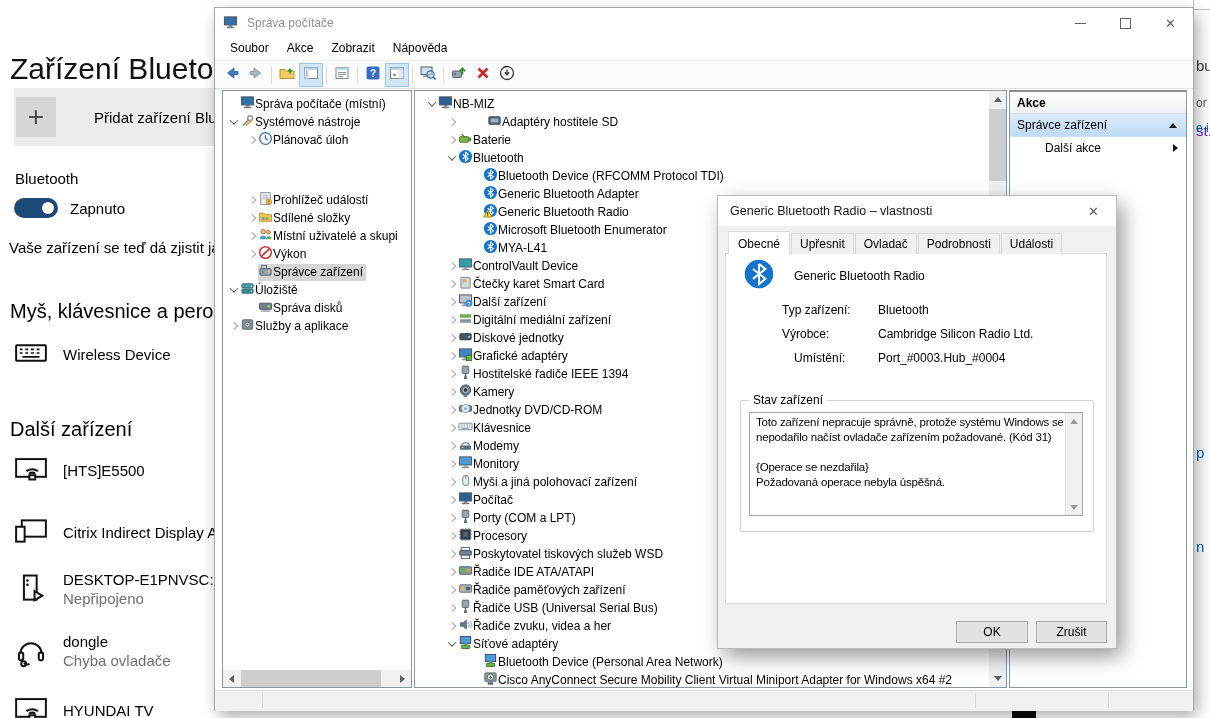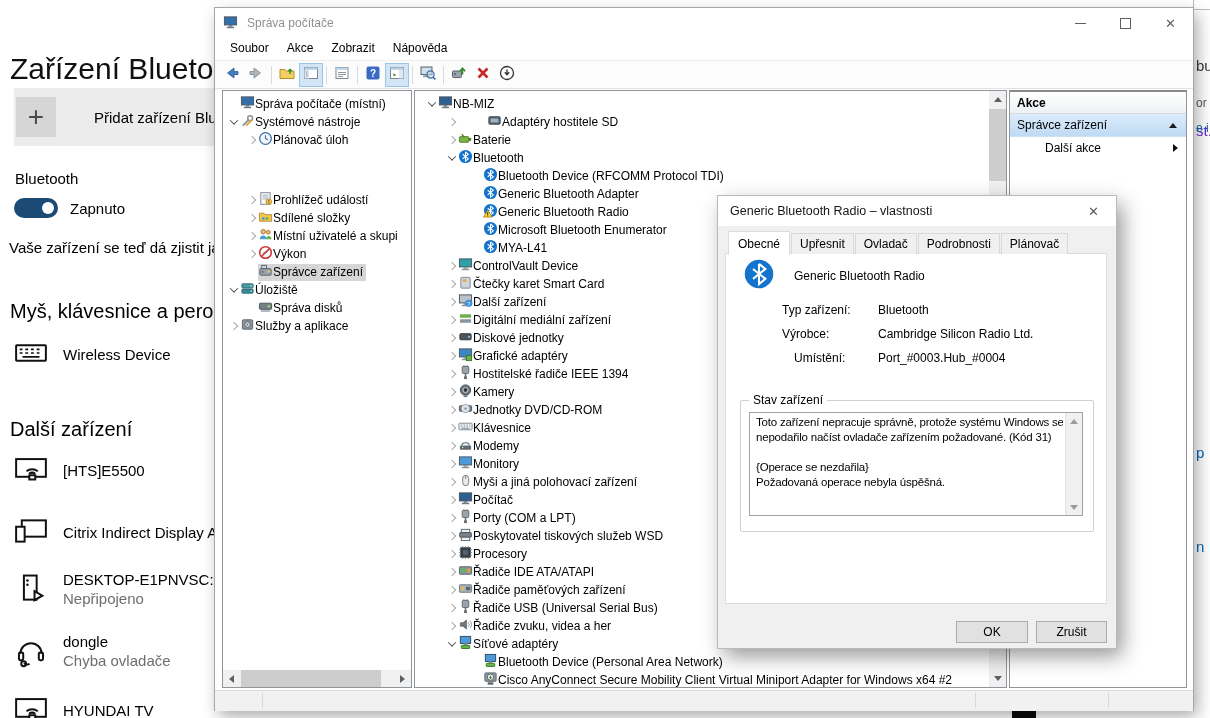--- a/index.html
+++ b/index.html
@@ -767,38 +767,38 @@
               </svg></span>
             <span>Porty (COM a LPT)</span>
           </span>
         </div>
         <div class="trow" style="padding-left: 30px;">
           <span class="chev">
             <i></i>
           </span>
           <span class="hl">
             <span><svg width="15" height="15" viewBox="0 0 16 16">
+                <rect x="3" y="3" width="10" height="10" fill="#39444e" stroke="#1f262c"></rect>
+                <path d="M1 5h2M1 8h2M1 11h2M13 5h2M13 8h2M13 11h2M5 1v2M8 1v2M11 1v2M5 13v2M8 13v2M11 13v2" stroke="#7c8892" stroke-width="0.9"></path>
+                <rect x="5.5" y="5.5" width="5" height="5" fill="#56636e"></rect>
+              </svg></span>
+            <span>Procesory</span>
+          </span>
+        </div>
+        <div class="trow" style="padding-left: 30px;">
+          <span class="chev">
+            <i></i>
+          </span>
+          <span class="hl">
+            <span><svg width="15" height="15" viewBox="0 0 16 16">
                 <rect x="3.5" y="2.5" width="9" height="3.4" fill="#eef1f3" stroke="#5d666e"></rect>
                 <rect x="1.8" y="5.9" width="12.4" height="5" rx="0.8" fill="#77828b" stroke="#4a545d"></rect>
                 <rect x="3.5" y="10.9" width="9" height="3.6" fill="#eef1f3" stroke="#5d666e"></rect>
               </svg></span>
             <span>Poskytovatel tiskových služeb WSD</span>
-          </span>
-        </div>
-        <div class="trow" style="padding-left: 30px;">
-          <span class="chev">
-            <i></i>
-          </span>
-          <span class="hl">
-            <span><svg width="15" height="15" viewBox="0 0 16 16">
-                <rect x="3" y="3" width="10" height="10" fill="#39444e" stroke="#1f262c"></rect>
-                <path d="M1 5h2M1 8h2M1 11h2M13 5h2M13 8h2M13 11h2M5 1v2M8 1v2M11 1v2M5 13v2M8 13v2M11 13v2" stroke="#7c8892" stroke-width="0.9"></path>
-                <rect x="5.5" y="5.5" width="5" height="5" fill="#56636e"></rect>
-              </svg></span>
-            <span>Procesory</span>
           </span>
         </div>
         <div class="trow" style="padding-left: 30px;">
           <span class="chev">
             <i></i>
           </span>
           <span class="hl">
             <span><svg width="15" height="15" viewBox="0 0 16 16">
                 <rect x="1.5" y="4" width="13" height="8" rx="0.8" fill="#8a959d" stroke="#57616a"></rect>
                 <rect x="3" y="6" width="5" height="4" fill="#5cb85c"></rect>
@@ -916,21 +916,21 @@
 <section class="dlg">
   <div class="dlg-titlebar">
     <span class="dlg-title">Generic Bluetooth Radio – vlastnosti</span>
     <span class="dlg-close">✕</span>
   </div>
   <div class="tabs" id="dlg-tabs">
       <span class="tab active">Obecné</span>
       <span class="tab">Upřesnit</span>
       <span class="tab">Ovladač</span>
       <span class="tab">Podrobnosti</span>
-      <span class="tab">Plánovač</span>
+      <span class="tab">Události</span>
     </div>
   <div class="dlg-page"></div>
   <span class="dlg-bticon" id="dlg-bticon"><svg width="30" height="30" viewBox="0 0 16 16">
         <circle cx="8" cy="8" r="7.6" fill="#1473cc"></circle>
         <path d="M8 2.6V13.4L11.4 10.6L4.8 5.3M8 2.6L11.4 5.3L4.8 10.6" fill="none" stroke="#fff" stroke-width="1.1"></path>
       </svg></span>
   <span class="dev-name fld">Generic Bluetooth Radio</span>
   <div id="dlg-fields">
       <span class="fld" style="left: 64px; top: 107px;">Typ zařízení:</span>
       <span class="fld" style="left: 160px; top: 107px;">Bluetooth</span>

